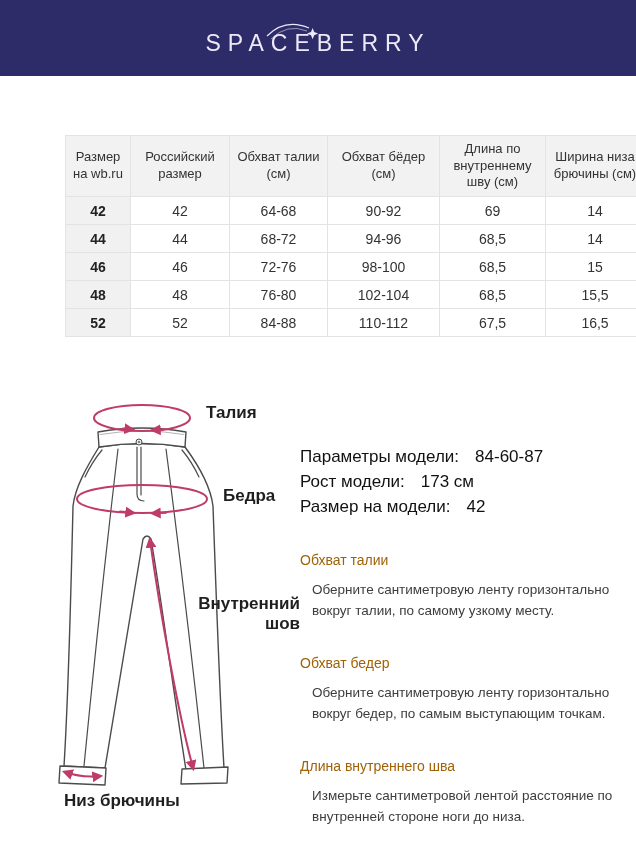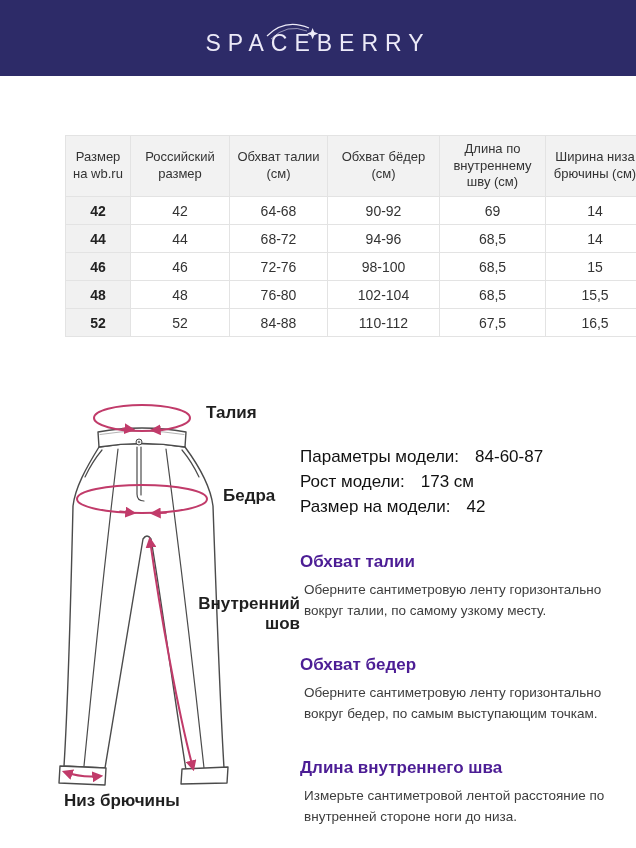--- a/index.html
+++ b/index.html
@@ -42,23 +42,23 @@
   }
   .lbl-waist{left:186px;top:21px;}
   .lbl-hips{left:203px;top:104px;}
   .lbl-inseam{left:160px;top:212px;width:120px;}
   .lbl-cuff{left:44px;top:409px;}
   
   .info-col{position:absolute;left:300px;top:444px;width:330px;}
   .model-line{margin:0;font-size:17px;line-height:25px;color:#111;}
   .model-line b{font-weight:400;margin-right:16px;}
   .measure-section{margin-top:33px;}
-  .measure-section h3{margin:0 0 8px 0;font-size:17px;font-weight:700;color:#4c1d95;}
+  .measure-section h3{margin:0 0 8px 0;font-size:14px;font-weight:400;color:#a16207;}
   .measure-section p{
-    margin:4px;font-size:13.5px;line-height:1.55;color:#3d3d3d;max-width:312px;
+    margin:12px;font-size:13.5px;line-height:1.55;color:#3d3d3d;max-width:312px;
   }
 </style>
 </head>
 <body>
 
 <div class="brand-bar">
   <div class="logo">
     <svg class="comet" width="64" height="30" viewBox="0 0 64 30">
       <path d="M4,22 Q22,4 46,14" fill="none" stroke="#eceaf8" stroke-width="1.2"></path>
       <path d="M8,25 Q24,9 44,17" fill="none" stroke="#eceaf8" stroke-width="0.8" opacity="0.7"></path>

